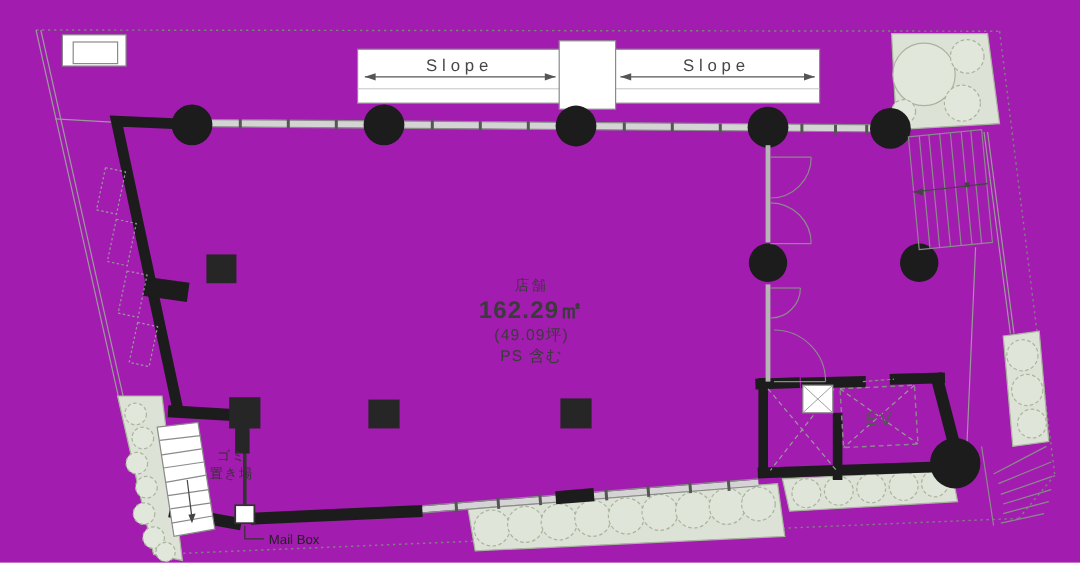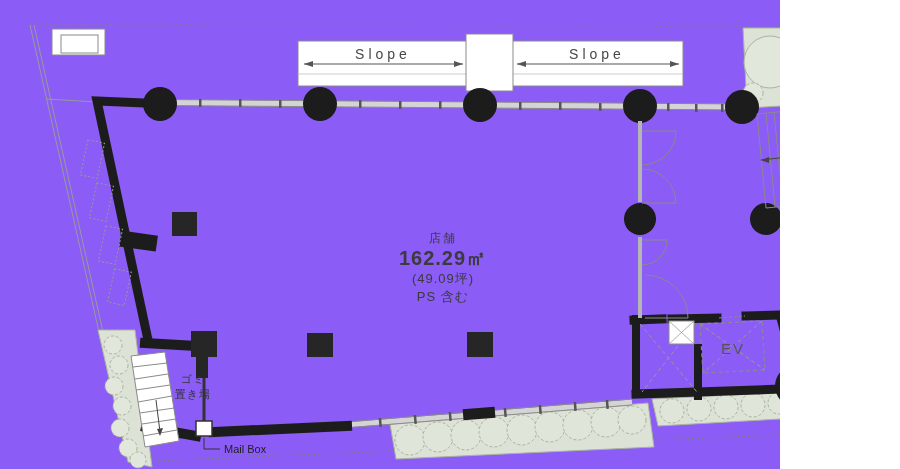--- a/index.html
+++ b/index.html
@@ -1,17 +1,17 @@
 <!DOCTYPE html>
 <html><head>
 <meta charset="utf-8">
 <style>
   html,body{margin:0;padding:0;background:#ffffff;}
   .stage{
-    position:relative;width:780px;height:469px;background:#8b5cf6;overflow:hidden;
+    position:relative;width:900px;height:469px;background:#a21caf;overflow:hidden;
     font-family:"Liberation Sans","DejaVu Sans",sans-serif;
   }
   svg{display:block;}
   text{font-family:"Liberation Sans","DejaVu Sans",sans-serif;fill:#3b3b3b;}
   .lbl-slope{font-size:14px;letter-spacing:4px;fill:#474747;}
   .lbl-unit{font-size:12px;letter-spacing:2px;}
   .lbl-area{font-size:20px;font-weight:700;letter-spacing:1px;}
   .lbl-sub{font-size:13px;letter-spacing:1px;}
   .lbl-ev{font-size:15px;letter-spacing:2px;fill:#555;}
   .lbl-small{font-size:11px;fill:#222;}

